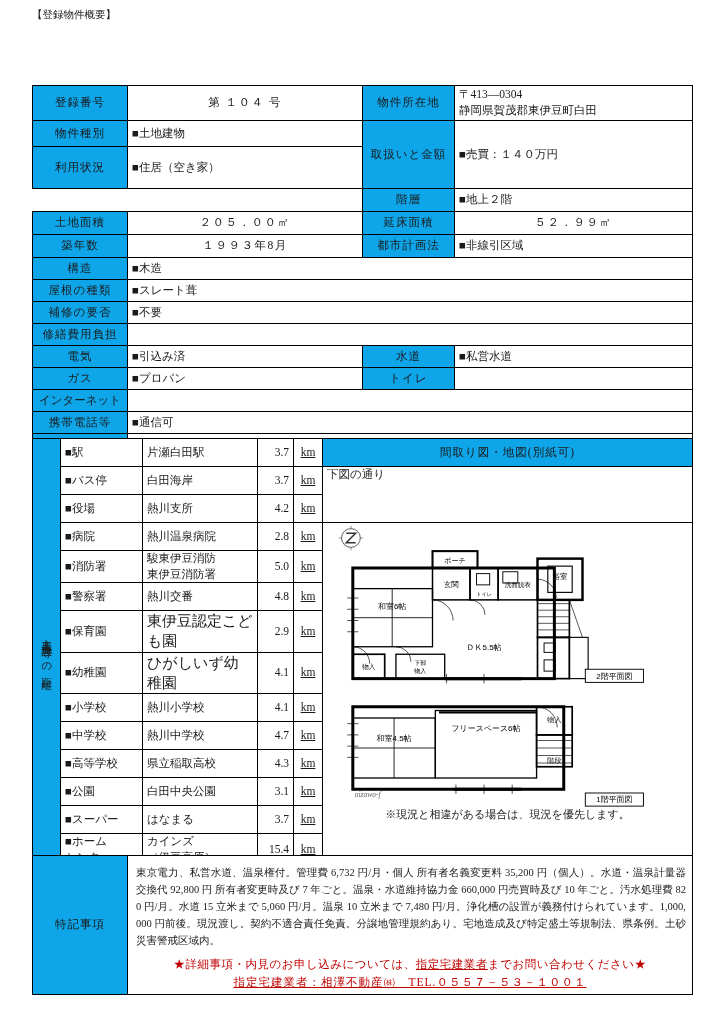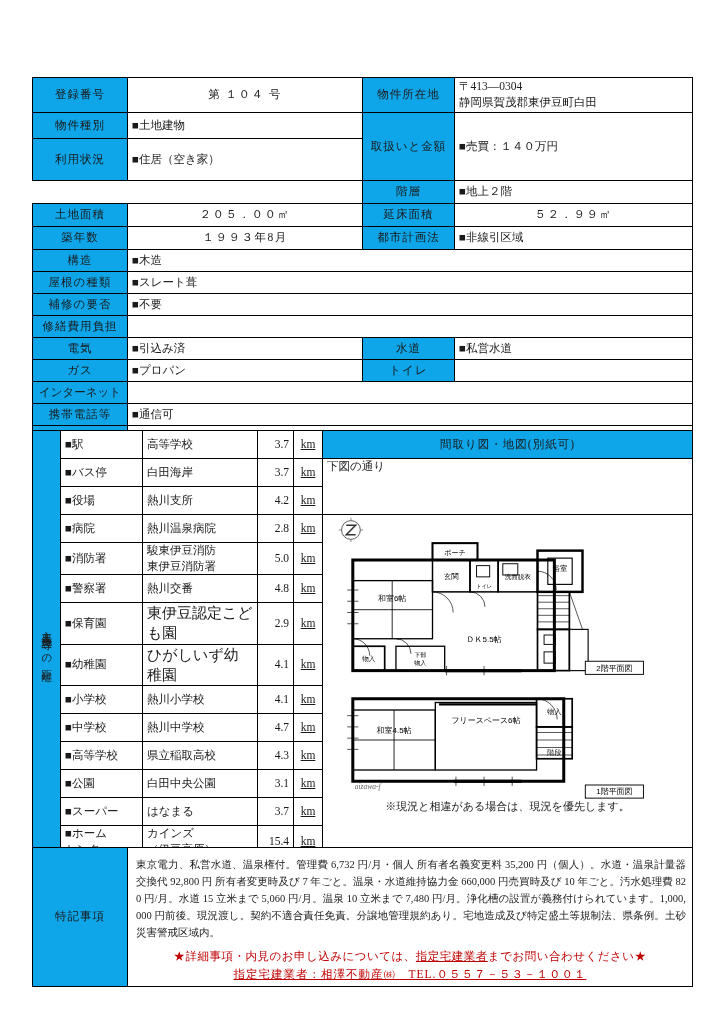--- a/index.html
+++ b/index.html
@@ -94,20 +94,21 @@
   .note-red2{
     color:#c00000;text-align:center;font-size:11.5px;margin-top:2px;
     text-decoration:underline;letter-spacing:1px;
   }
 </style>
 </head>
 <body>
 
 <div class="page">
 
+  <div class="section-tag">【登録物件概要】</div>
 
   <table class="grid" id="main-table">
     <colgroup>
       <col style="width:95px">
         <col style="width:235px">
       <col style="width:92px">
         <col style="width:238px">
     </colgroup>
     <tbody>
       <tr>
@@ -199,21 +200,21 @@
         <col style="width:29px">
         <col style="width:370px">
     </colgroup>
     <tbody id="fac-body">
 
     <tr>
           <td class="hd" rowspan="14">
             <div class="vert-label">主要施設等への距離</div>
           </td>
           <td class="val fac-name" style="height: 27px;"><span>■駅</span></td>
-          <td class="val fac-place"><span>高等学校</span></td>
+          <td class="val fac-place"><span>片瀬白田駅</span></td>
           <td class="val fac-dist">3.7</td>
           <td class="val fac-unit">km</td>
           <td class="hd" style="height: 22px;">間取り図・地図(別紙可)</td>
         </tr>
         <tr>
           <td class="val fac-name" style="height: 27px;"><span>■バス停</span></td>
           <td class="val fac-place"><span>白田海岸</span></td>
           <td class="val fac-dist">3.7</td>
           <td class="val fac-unit">km</td>
           <td class="val" rowspan="2" style="vertical-align: top; ">下図の通り</td>

